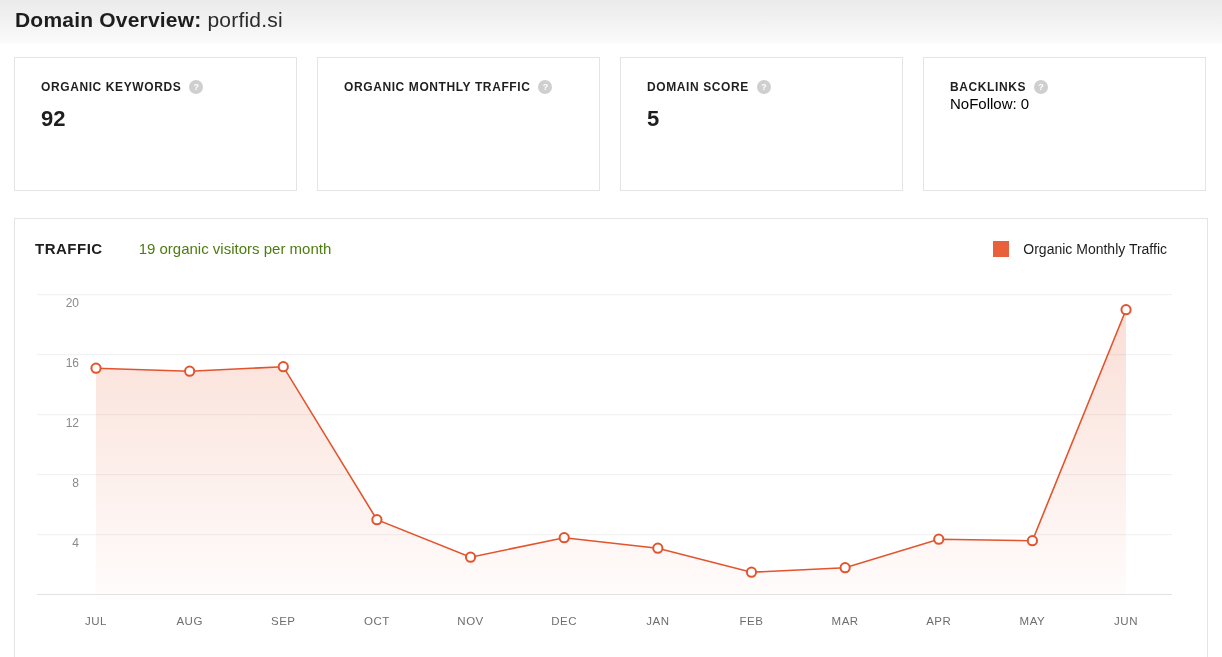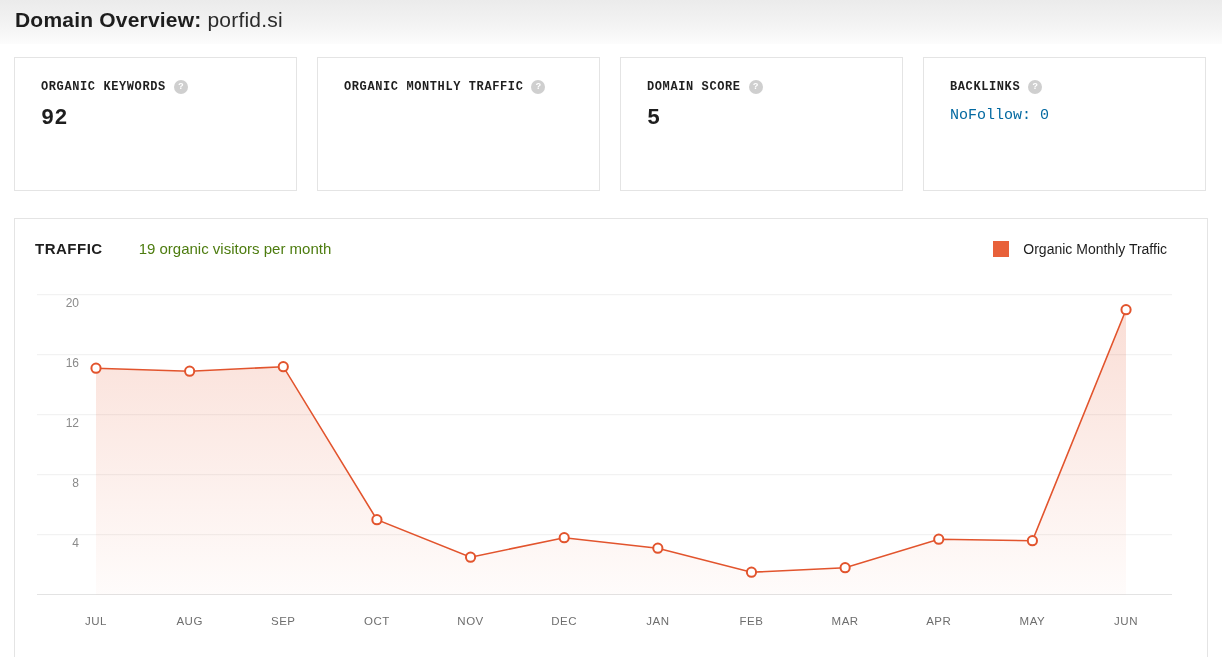--- a/index.html
+++ b/index.html
@@ -13,34 +13,34 @@
     height:44px; padding:8px 16px 0 15px;
     background:linear-gradient(to bottom, #ebebeb 0%, #f3f3f3 55%, #fcfcfc 100%);
   }
   .page-title { font-size:21px; color:#1d1d1d; letter-spacing:0.2px; }
   .page-title .t-bold { font-weight:700; }
   .page-title .t-domain { font-weight:400; color:#2b2b2b; }
   
   .stats-row { display:flex; gap:20px; margin:13px 14px 0 14px; }
   .stat-card {
     width:283px; height:134px; background:#fff;
-    border:1px solid #e4e4e4; padding:22px 37px 0 26px;font-family:Liberation Mono, monospace;
+    border:1px solid #e4e4e4; padding:22px 37px 0 26px;
   }
   .stat-label-row { display:flex; align-items:center; gap:8px; }
   .stat-label {
     font-size:12px; font-weight:700; color:#1f1f1f;
     letter-spacing:0.6px; text-transform:uppercase;
   }
   .help-icon {
     width:14px; height:14px; border-radius:50%; background:#cfcfcf;
     color:#fff; font-size:9px; font-weight:700; line-height:14px;
     text-align:center; display:inline-block; cursor:pointer; flex:0 0 auto;
   }
   .stat-value { margin-top:12px; font-size:22px; font-weight:700; color:#1e1e1e; }
-  .stat-sub { margin-top:13px; font-size:15px; font-weight:400; color:#0369a1; }
+  .stat-sub { margin-top:1px; font-size:15px; font-weight:400; color:#000000; }
   
   .traffic-card {
     position:relative; margin:27px 14px 0 14px; width:1194px; height:450px;
     background:#fff; border:1px solid #e4e4e4;
   }
   .traffic-header {
     display:flex; align-items:center; padding:21px 40px 0 20px;
   }
   .traffic-title {
     font-size:15px; font-weight:700; color:#1e1e1e; letter-spacing:0.5px;

